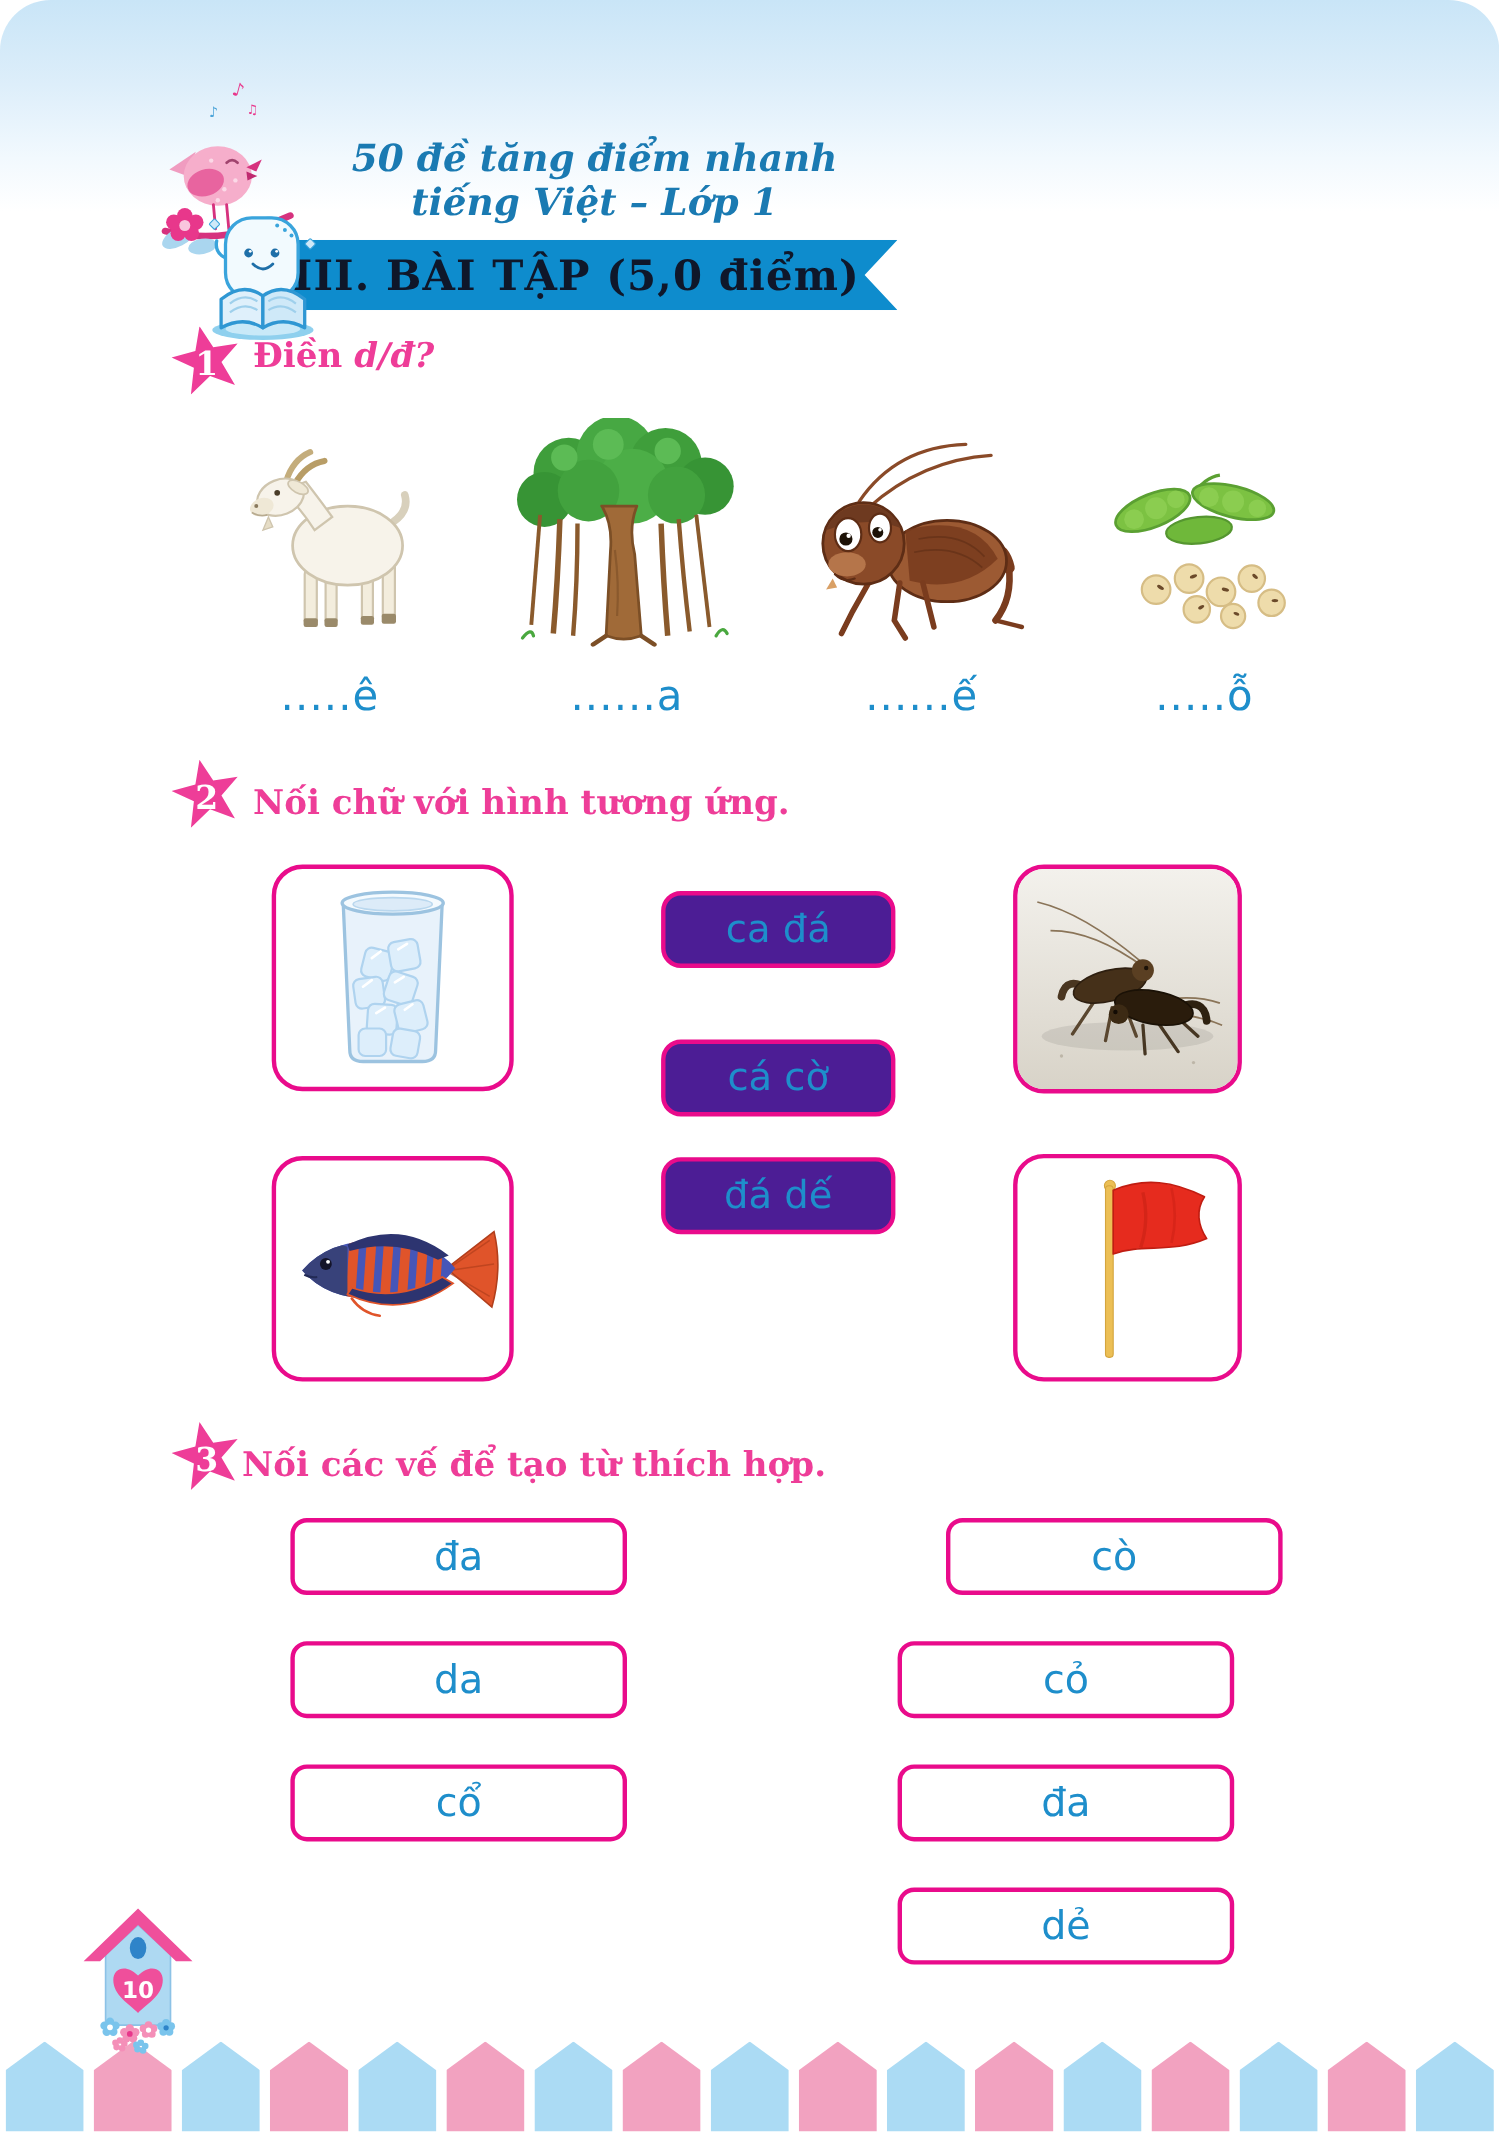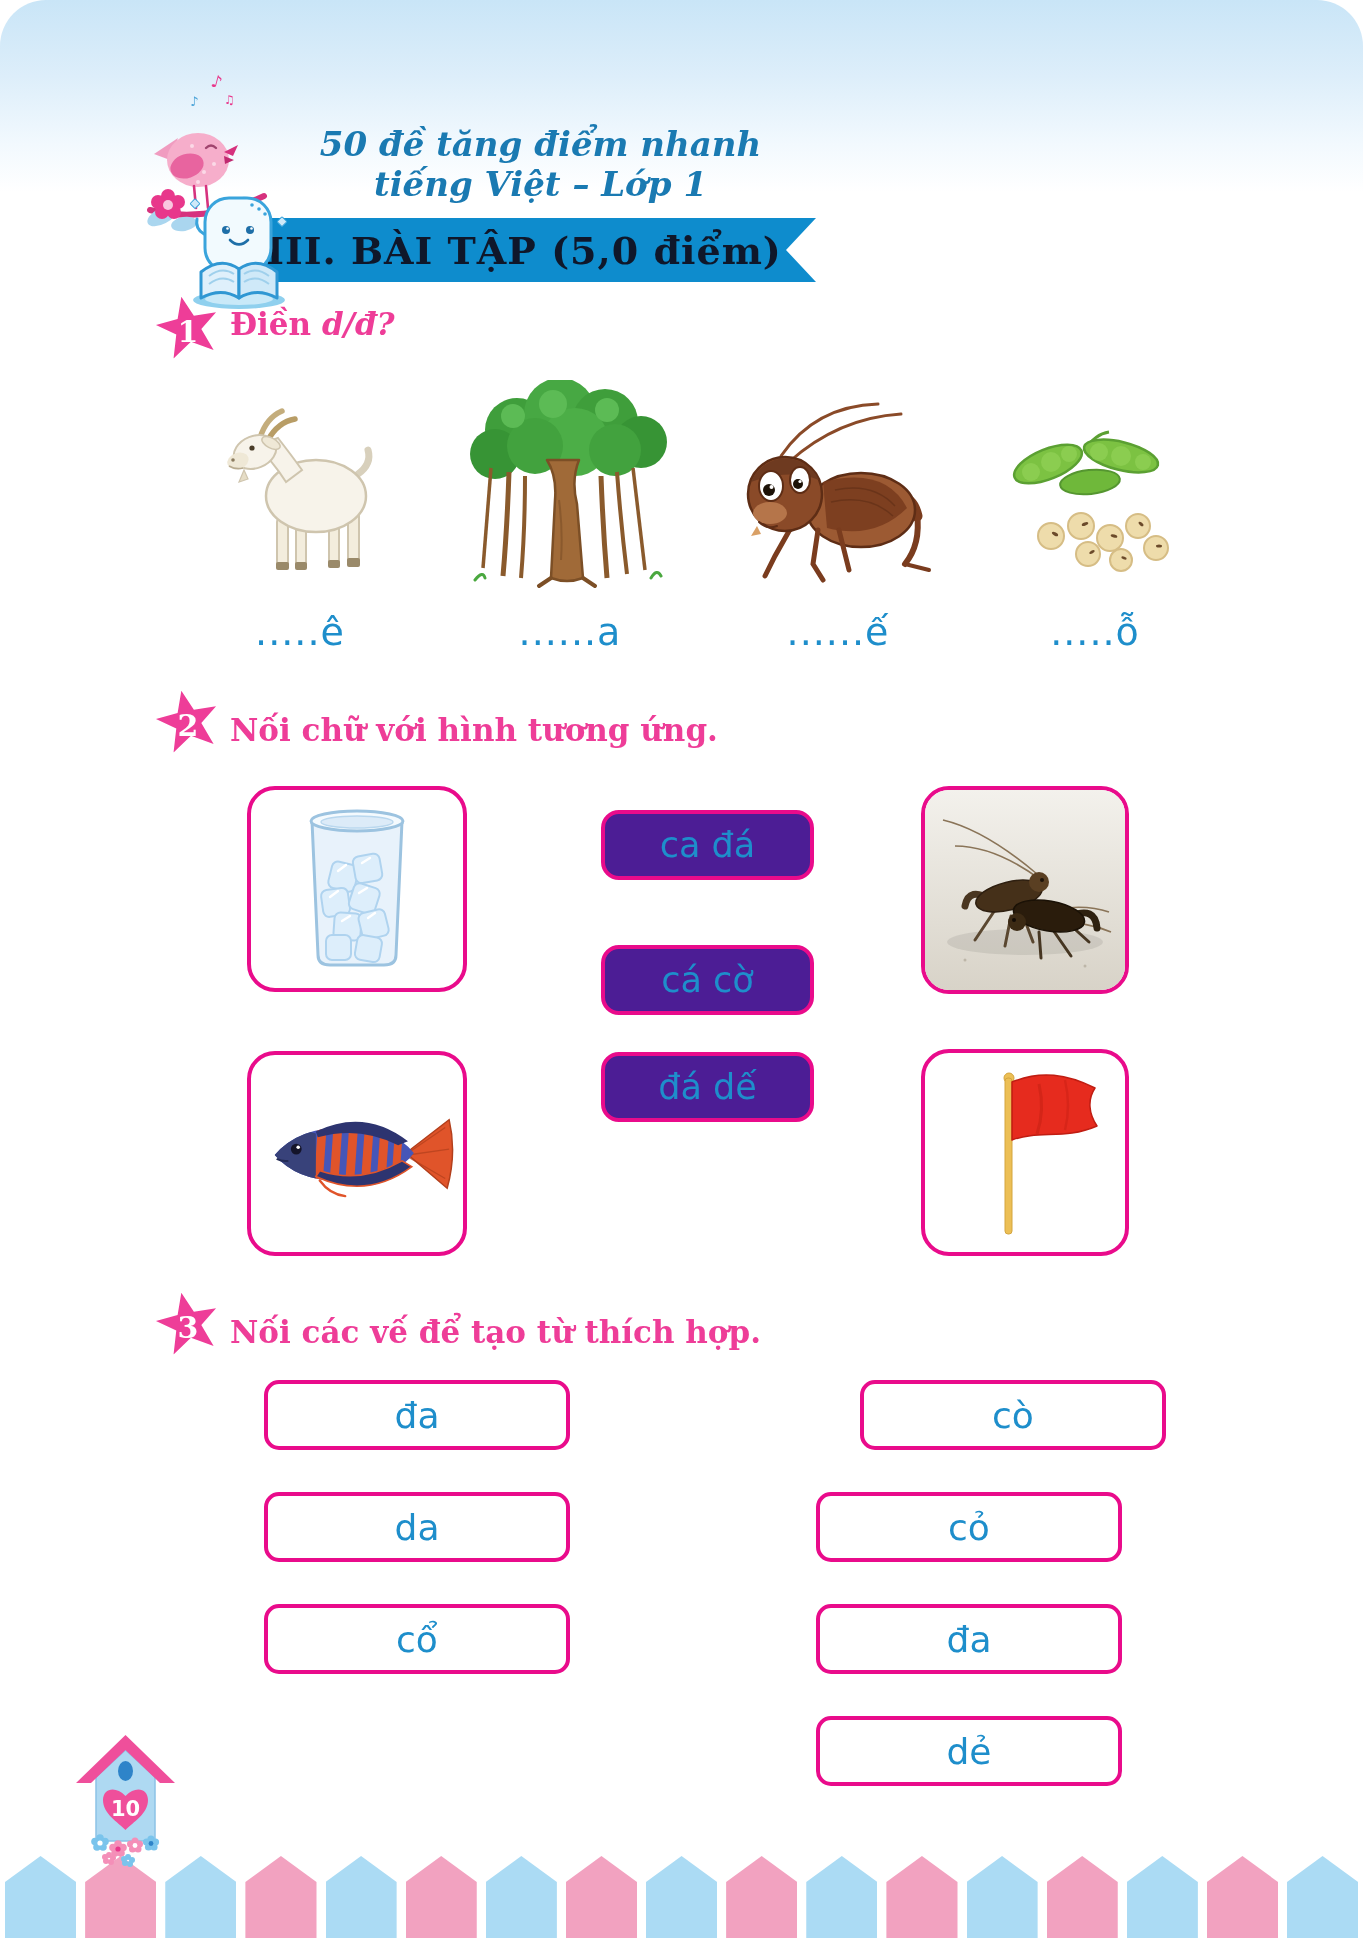--- a/index.html
+++ b/index.html
@@ -332,21 +332,21 @@
       <path d="M67 18 C 96 6, 122 10, 150 24 C 142 36, 144 50, 152 62 C 120 76, 94 66, 67 76 Z" fill="#e62b1e" stroke="#c01d12" stroke-width="1.5" stroke-linejoin="round"></path>
       <path d="M94 20 Q100 46 92 70" stroke="#c21f12" stroke-width="3" fill="none" opacity="0.5"></path>
       <path d="M120 16 Q126 42 120 66" stroke="#c21f12" stroke-width="2.4" fill="none" opacity="0.4"></path>
     </svg>
   </div>
 
   <div class="star" style="left:156px;top:1292px;">
     <div class="star-shape"></div>
     <div class="star-num">3</div>
   </div>
-  <div class="ex-title" style="left:230px;top:1314px;">Nối các vế để tạo từ thích hợp.</div>
+  <div class="ex-title" style="left:220px;top:1314px;">Nối các vế để tạo từ thích hợp.</div>
 
   <div class="card-match" style="left:264px;top:1380px;">đa</div>
   <div class="card-match" style="left:264px;top:1492px;">da</div>
   <div class="card-match" style="left:264px;top:1604px;">cổ</div>
 
   <div class="card-match" style="left:860px;top:1380px;">cò</div>
   <div class="card-match" style="left:816px;top:1492px;">cỏ</div>
   <div class="card-match" style="left:816px;top:1604px;">đa</div>
   <div class="card-match" style="left:816px;top:1716px;">dẻ</div>
 

